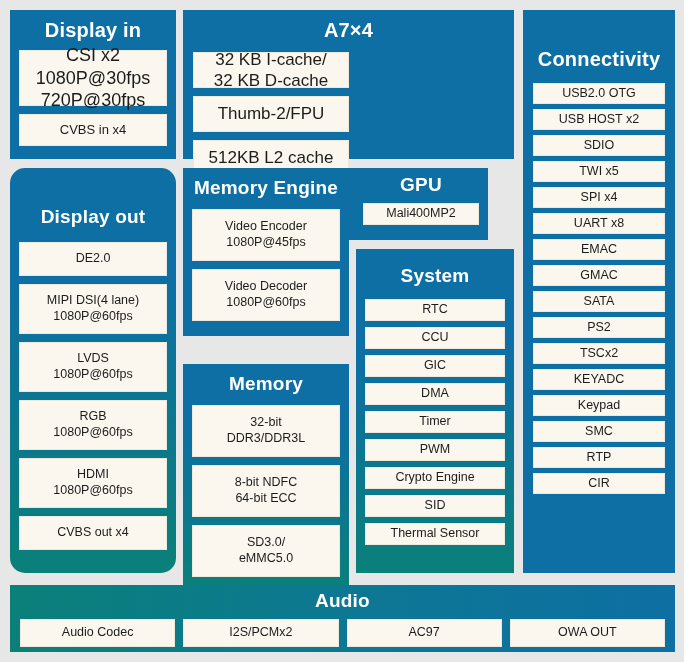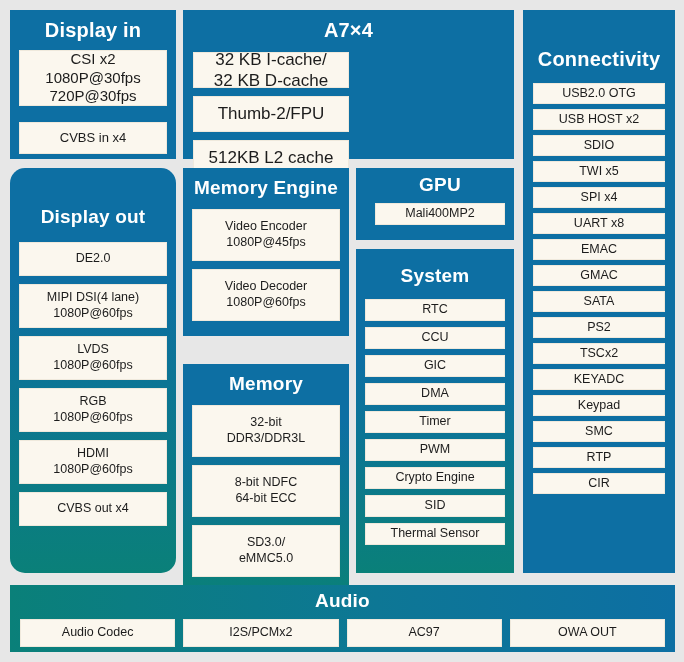--- a/index.html
+++ b/index.html
@@ -50,58 +50,58 @@
     line-height: 1.25;
     border: 1px solid #efe9dc;
   }
   .cell .ln { display: block; white-space: nowrap; }
 
   
   #display-in { left: 10px; top: 10px; width: 166px; height: 149px; }
   #display-in .block-title { font-size: 20px; padding-top: 9px; }
   #display-in .cells { padding: 8px 9px 9px 9px; }
   #display-in .cell { width: 148px; }
-  #display-in .cell.c0 { height: 56px; font-size: 15px; margin-bottom: 16px; justify-content: center; }
+  #display-in .cell.c0 { height: 56px; font-size: 18px; margin-bottom: 8px; justify-content: center; }
   #display-in .cell.c1 { height: 32px; font-size: 13px; }
 
   
   #a7 { left: 183px; top: 10px; width: 331px; height: 149px; }
   #a7 .block-title { font-size: 20px; padding-top: 9px; }
   #a7 .grid { display: flex; flex-wrap: wrap; padding: 10px 10px 0 10px; gap: 8px; }
   #a7 .cell { width: 156px; height: 36px; font-size: 17px; text-align: right; }
 
   
   #connectivity { left: 523px; top: 10px; width: 152px; height: 563px;
      background: linear-gradient(180deg, #0d6fa3 0%, #0d6fa3 60%, #0d6fa3 100%); }
   #connectivity .block-title { font-size: 20px; padding-top: 38px; padding-bottom: 12px; }
   #connectivity .cells { padding: 0 10px; display: flex; flex-direction: column; gap: 5px; }
   #connectivity .cell { height: 21px; font-size: 12.5px; }
 
   
   #display-out { left: 10px; top: 168px; width: 166px; height: 405px; }
   #display-out .block-title { font-size: 19px; padding-top: 38px; padding-bottom: 14px; }
   #display-out .cells { padding: 0 9px; display: flex; flex-direction: column; gap: 8px; }
   #display-out .cell { height: 34px; font-size: 12.5px; }
-  #display-out .cell.tall { height: 44px; }
+  #display-out .cell.tall { height: 50px; }
 
   
   #video-engine { left: 183px; top: 168px; width: 166px; height: 168px; }
   #video-engine .block-title { font-size: 19px; padding-top: 9px; padding-bottom: 10px; }
   #video-engine .cells { padding: 0 9px; display: flex; flex-direction: column; gap: 8px; }
   #video-engine .cell { height: 52px; font-size: 12.5px; }
 
   
   #memory { left: 183px; top: 364px; width: 166px; height: 228px;
       background: linear-gradient(180deg, #0d6fa3 0%, #0d6fa3 25%, #0a8079 100%); }
   #memory .block-title { font-size: 19px; padding-top: 9px; padding-bottom: 10px; }
   #memory .cells { padding: 0 9px; display: flex; flex-direction: column; gap: 8px; }
   #memory .cell { height: 52px; font-size: 12.5px; }
 
   
-  #gpu { left: 356px; top: 168px; width: 158px; height: 72px; padding-left: 10px; }
+  #gpu { left: 344px; top: 168px; width: 144px; height: 72px; padding-left: 10px; }
   #gpu .block-title { font-size: 19px; padding-top: 6px; padding-bottom: 7px; }
   #gpu .cells { padding: 0 9px; }
   #gpu .cell { height: 22px; font-size: 12.5px; }
 
   
   #system { left: 356px; top: 249px; width: 158px; height: 324px;
       background: linear-gradient(180deg, #0d6fa3 0%, #0d6fa3 35%, #0a8079 100%); }
   #system .block-title { font-size: 19px; padding-top: 16px; padding-bottom: 12px; }
   #system .cells { padding: 0 9px; display: flex; flex-direction: column; gap: 6px; }
   #system .cell { height: 22px; font-size: 12.5px; }

